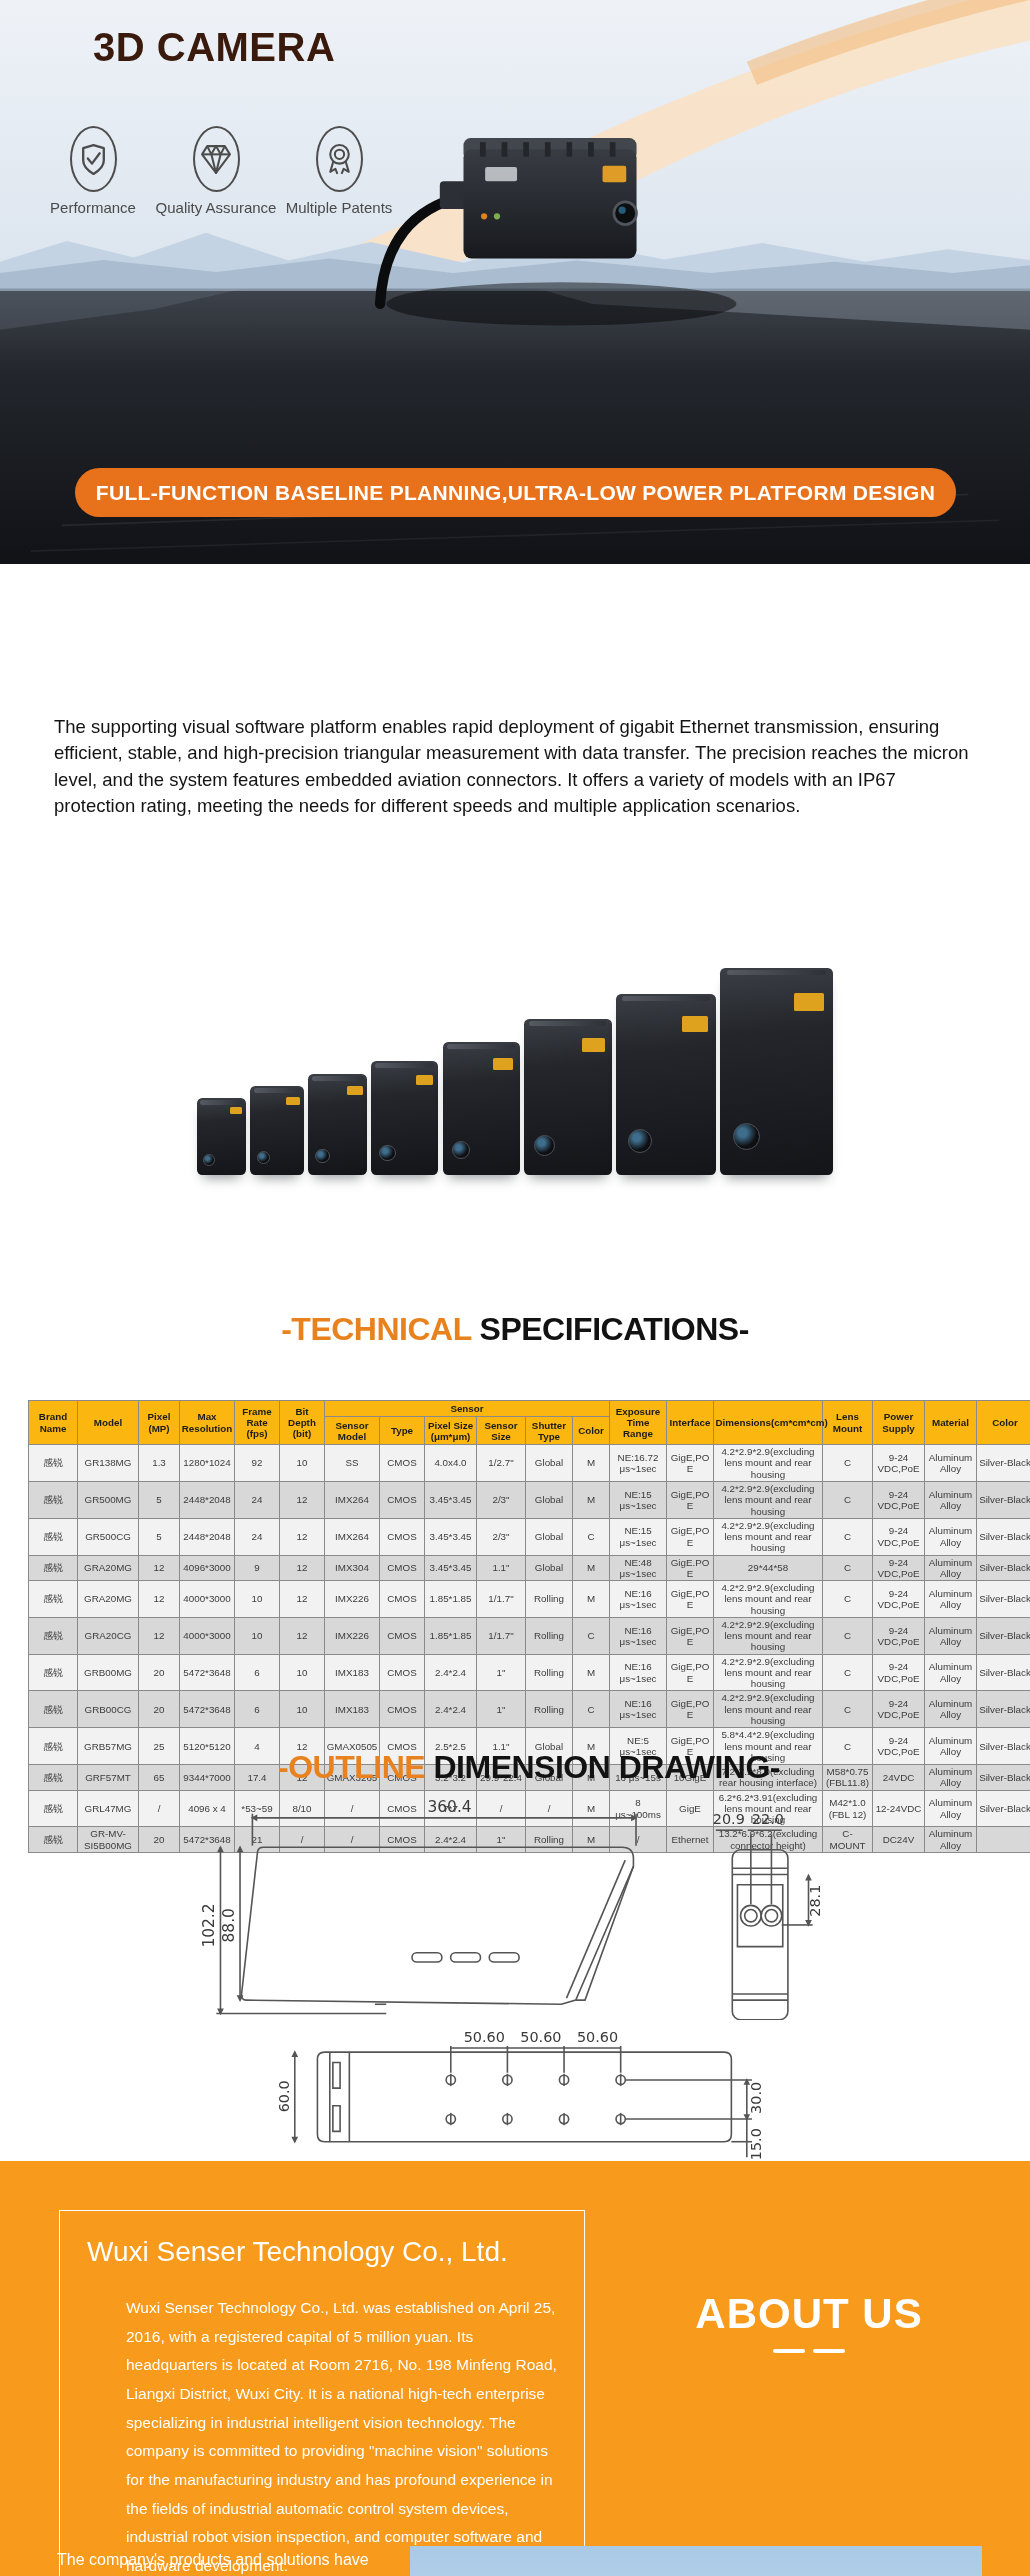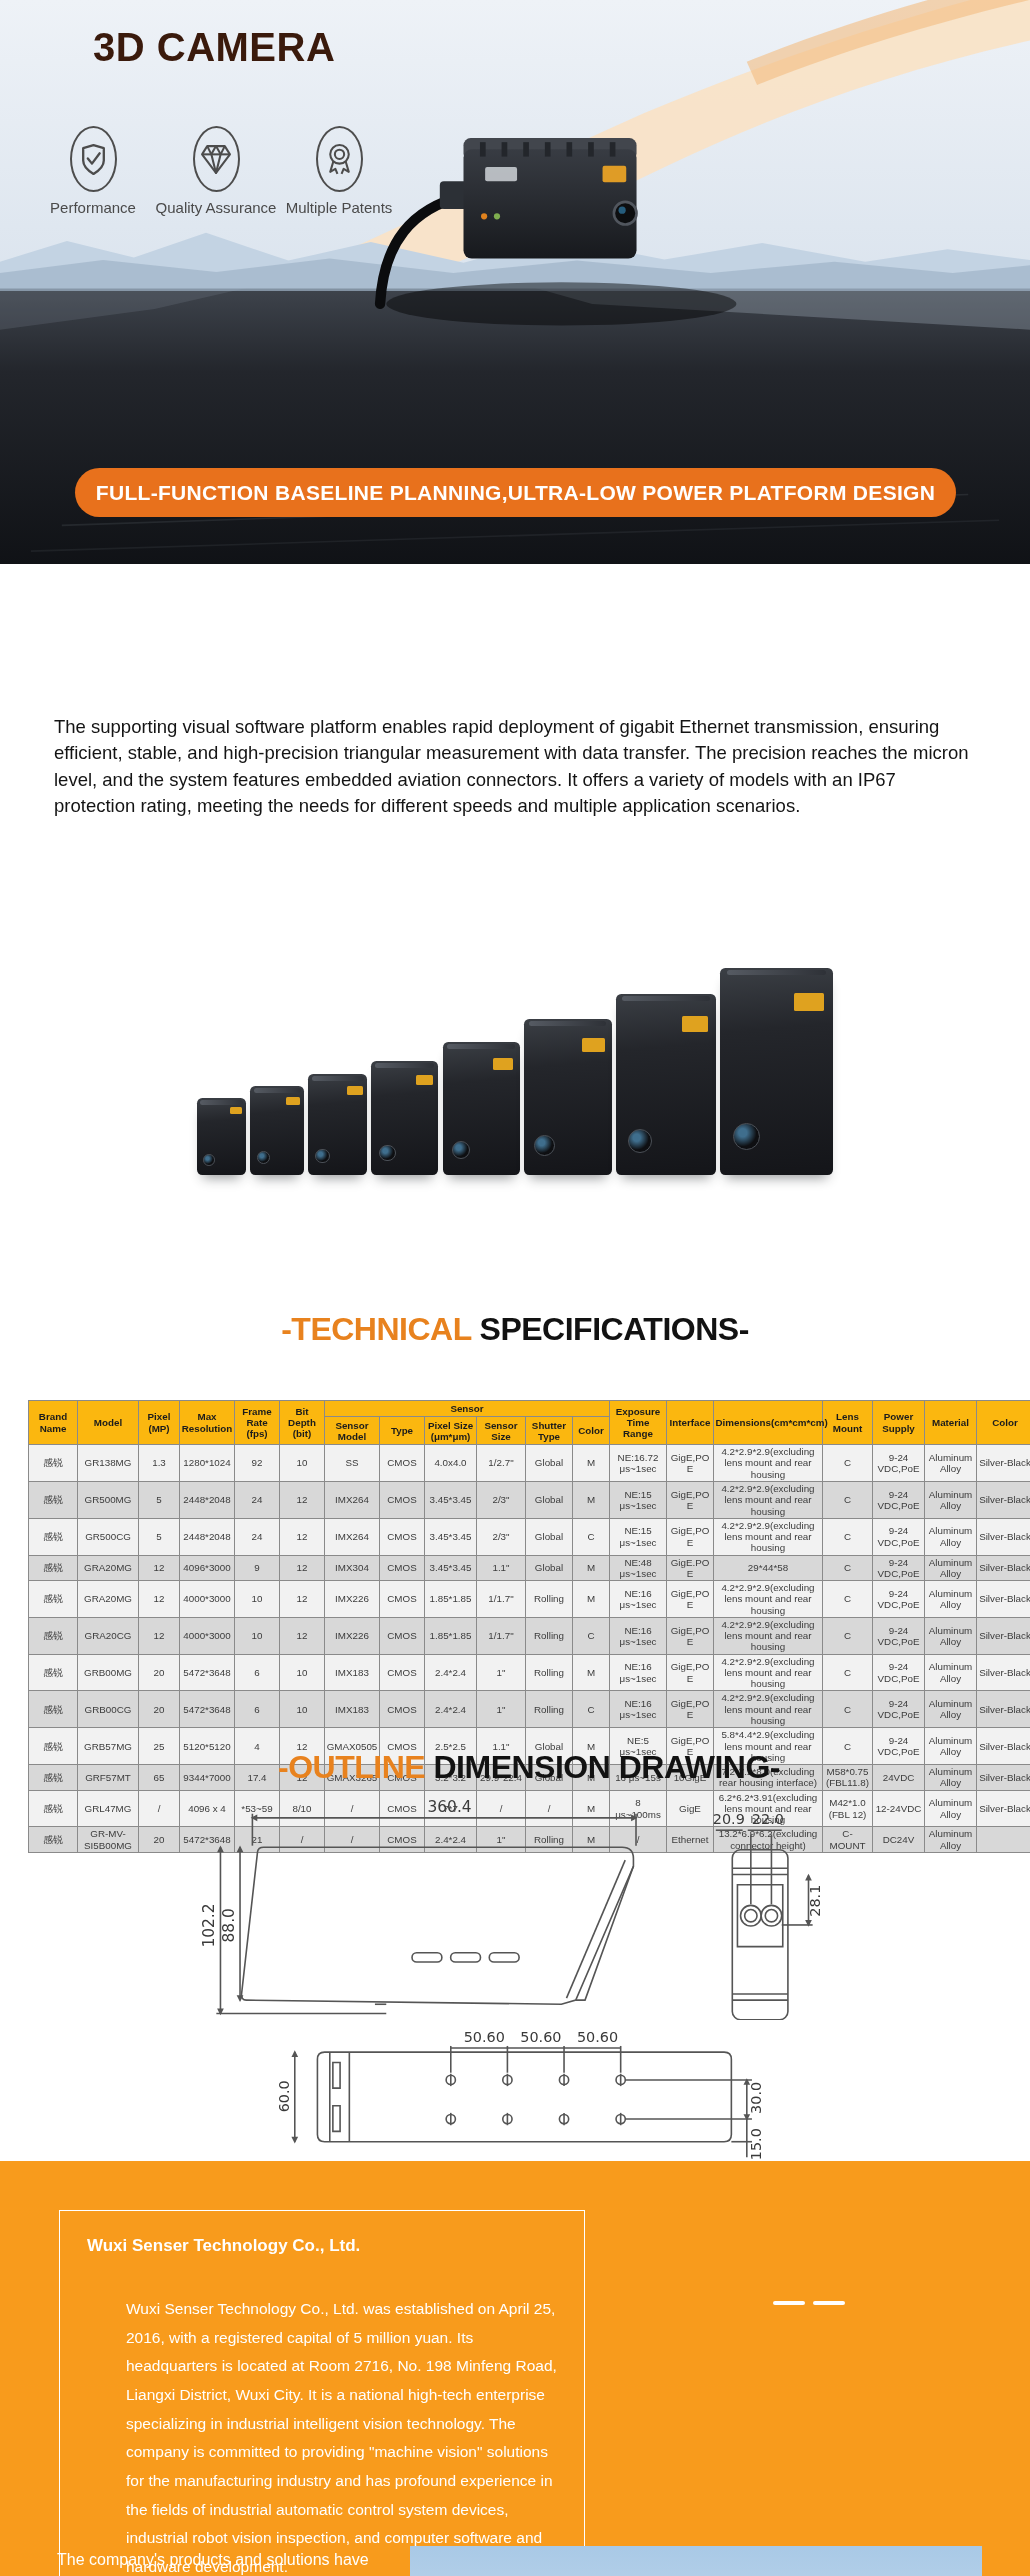--- a/index.html
+++ b/index.html
@@ -38,21 +38,21 @@
   #spec-table tr.even td { background:#d8d8d8; }
   #spec-table td.brand { background:#ffffff; }
 
   
   .drawing text { font-family:"DejaVu Sans", sans-serif; fill:#3a3a3a; }
   .drawing path, .drawing line, .drawing rect, .drawing circle, .drawing ellipse, .drawing polyline { vector-effect:non-scaling-stroke; }
 
   
   .about { position:absolute; left:0; top:2161px; width:1030px; height:966px; background:#f89b1c; }
   .about-card { position:absolute; left:59px; top:49px; width:526px; border:1.5px solid #ffffff; padding:25px 27px 29px 27px; }
-  .about-card h3 { color:#ffffff; font-size:17px; font-weight:700; margin-bottom:39px; }
+  .about-card h3 { color:#ffffff; font-size:28px; font-weight:400; margin-bottom:26px; }
   .about-card p { color:#ffffff; font-size:15.5px; line-height:1.85;margin-left:39px; }
   .about-us { position:absolute; left:639px; top:129px; width:340px; text-align:center; }
   .about-us .t { color:#ffffff; font-size:42px; font-weight:800; letter-spacing:1px; }
   .about-us .dash { margin:11.3px auto 0; width:77px; display:flex; gap:8.2px; justify-content:center; }
   .about-us .dash i { display:block; width:32px; height:3.6px; background:#ffffff; border-radius:2.1px; }
   .about-left { position:absolute; left:57px; top:384px; width:355px; }
   .about-left p { color:#ffffff; font-size:16px; line-height:1.85; }
   #building-art { position:absolute; left:410px; top:385px; width:572px; height:488px; }
 </style>
 </head>
@@ -590,20 +590,21 @@
     <text x="958" y="178" font-size="28" transform="rotate(-90 958 178)">30.0</text>
     <text x="958" y="268" font-size="28" transform="rotate(-90 958 268)">15.0</text>
   </svg>
 
   <div class="about">
     <div class="about-card">
       <h3>Wuxi Senser Technology Co., Ltd.</h3>
       <p>Wuxi Senser Technology Co., Ltd. was established on April 25, 2016, with a registered capital of 5 million yuan. Its headquarters is located at Room 2716, No. 198 Minfeng Road, Liangxi District, Wuxi City. It is a national high-tech enterprise specializing in industrial intelligent vision technology. The company is committed to providing "machine vision" solutions for the manufacturing industry and has profound experience in the fields of industrial automatic control system devices, industrial robot vision inspection, and computer software and hardware development.</p>
     </div>
     <div class="about-us">
+      <div class="t">ABOUT US</div>
       <div class="dash">
           <i></i>
           <i></i>
         </div>
     </div>
     <div class="about-left">
       <p>The company's products and solutions have served more than 200 customers and have been applied in the smart factories of several Fortune Global 500 companies. Direct or indirect customers include Bozhong Precision, Luxshare Precision, BASF, ASUS, and TCL Zhonghuan.</p>
 
     </div>
 

